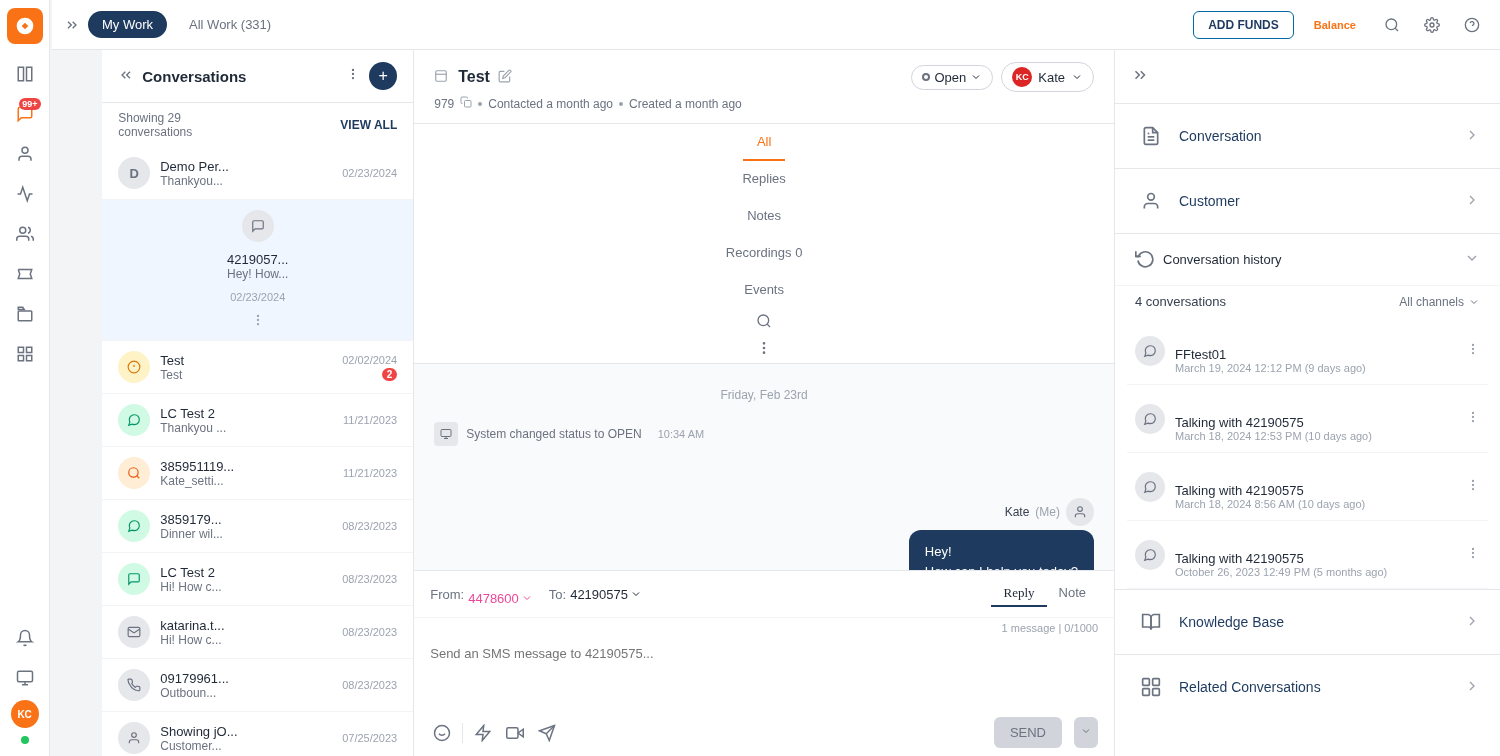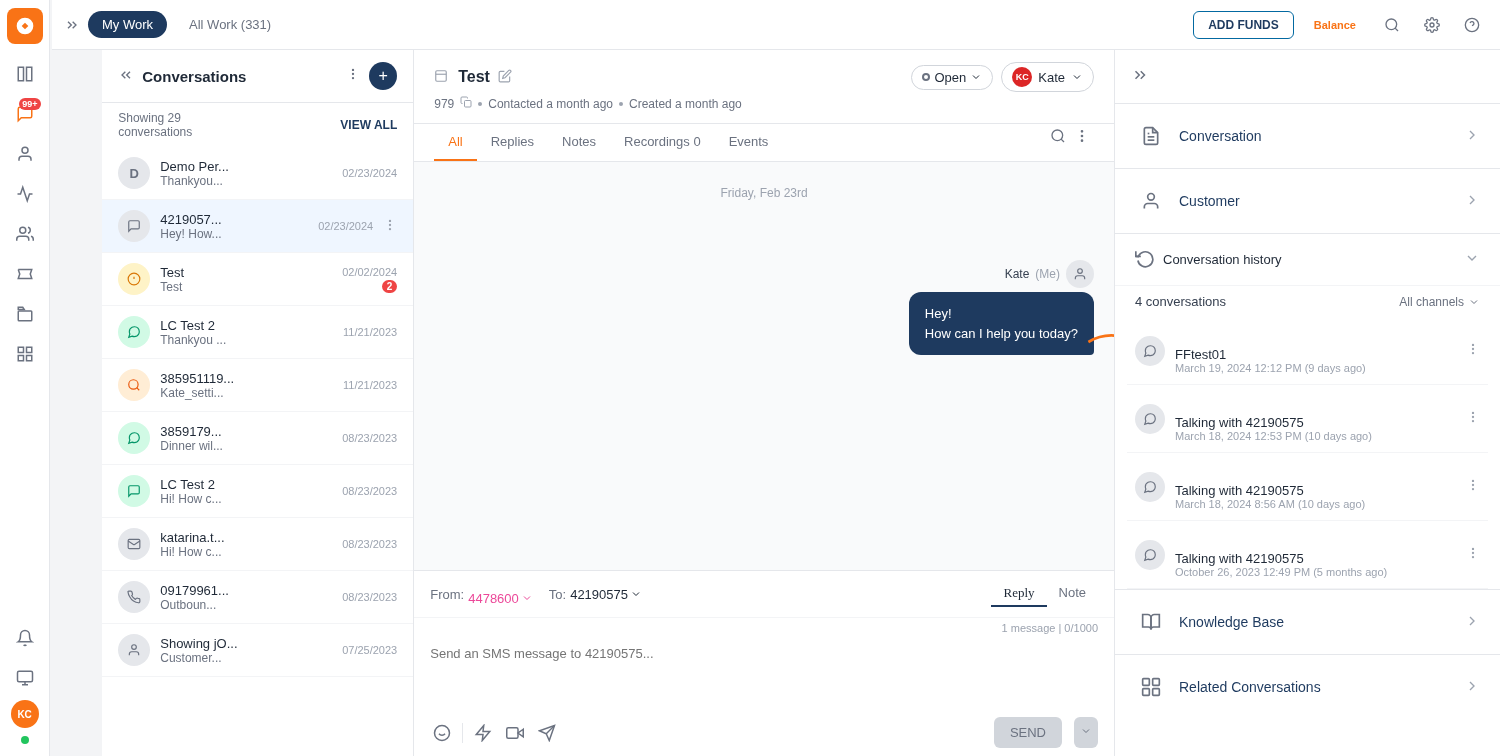--- a/index.html
+++ b/index.html
@@ -35,21 +35,21 @@
     
     .sidebar { width: 312px; background: #fff; border-right: 1px solid #e5e7eb; display: flex; flex-direction: column; }
     .sidebar-header { padding: 12px 16px; display: flex; align-items: center; gap: 8px; border-bottom: 1px solid #e5e7eb; }
     .sidebar-title { font-size: 15px; font-weight: 600; flex: 1; }
     .sidebar-header-icons { display: flex; gap: 4px; }
     .sidebar-add-btn { width: 28px; height: 28px; background: #1e3a5f; border-radius: 50%; display: flex; align-items: center; justify-content: center; cursor: pointer; color: #fff; font-size: 16px; }
     .sidebar-showing { padding: 8px 16px; display: flex; align-items: center; justify-content: space-between; font-size: 12px; color: #6b7280; }
     .view-all-link { color: #1e3a5f; font-weight: 600; cursor: pointer; font-size: 12px; }
     .conv-list { flex: 1; overflow-y: auto; }
     .conv-item { display: flex; align-items: center; padding: 10px 16px; cursor: pointer; border-bottom: 1px solid #f3f4f6; gap: 10px; position: relative; }
-    .conv-item.active { background: #eff6ff; }
+    .conv-item.active { background: #eff6ff; flex-direction: column; }
     .conv-avatar { width: 32px; height: 32px; border-radius: 50%; display: flex; align-items: center; justify-content: center; font-size: 13px; font-weight: 600; flex-shrink: 0; }
     .conv-avatar.gray { background: #e5e7eb; color: #6b7280; }
     .conv-avatar.yellow { background: #fef3c7; color: #d97706; }
     .conv-avatar.green { background: #d1fae5; color: #059669; }
     .conv-avatar.orange { background: #ffedd5; color: #ea580c; }
     .conv-content { flex: 1; min-width: 0; }
     .conv-name { font-size: 13px; font-weight: 500; overflow: hidden; text-overflow: ellipsis; white-space: nowrap; }
     .conv-preview { font-size: 12px; color: #6b7280; overflow: hidden; text-overflow: ellipsis; white-space: nowrap; }
     .conv-meta { display: flex; flex-direction: column; align-items: flex-end; gap: 2px; }
     .conv-date { font-size: 11px; color: #9ca3af; white-space: nowrap; }
@@ -65,21 +65,21 @@
     .chat-edit-icon { color: #9ca3af; cursor: pointer; }
     .chat-header-meta { display: flex; align-items: center; gap: 6px; font-size: 12px; color: #6b7280; }
     .meta-dot { width: 4px; height: 4px; background: #9ca3af; border-radius: 50%; }
     .chat-header-right { margin-left: auto; display: flex; align-items: center; gap: 8px; }
     .status-badge { display: flex; align-items: center; gap: 4px; border: 1px solid #d1d5db; border-radius: 20px; padding: 4px 10px; font-size: 13px; cursor: pointer; }
     .status-dot { width: 8px; height: 8px; border-radius: 50%; border: 2px solid #6b7280; }
     .agent-badge { display: flex; align-items: center; gap: 6px; border: 1px solid #d1d5db; border-radius: 20px; padding: 4px 10px; font-size: 13px; cursor: pointer; }
     .agent-avatar { width: 20px; height: 20px; border-radius: 50%; background: #dc2626; color: #fff; display: flex; align-items: center; justify-content: center; font-size: 9px; font-weight: 700; }
 
     
-    .chat-tabs { background: #fff; border-bottom: 1px solid #e5e7eb; display: flex; align-items: flex-start; padding: 0 20px; }
+    .chat-tabs { background: #fff; border-bottom: 1px solid #e5e7eb; display: flex; align-items: center; padding: 0 20px; flex-direction: column; }
     .chat-tab { padding: 10px 14px; font-size: 13px; cursor: pointer; color: #6b7280; border-bottom: 2px solid transparent; }
     .chat-tab.active { color: #f97316; border-bottom-color: #f97316; font-weight: 500; }
     .chat-tabs-spacer { flex: 1; }
     .chat-tab-icon { color: #6b7280; cursor: pointer; padding: 4px; }
 
     
     .chat-messages { flex: 1; overflow-y: auto; padding: 16px 20px; display: flex; flex-direction: column; gap: 12px; }
     .date-divider { text-align: center; font-size: 12px; color: #9ca3af; padding: 8px 0; }
     .system-msg { display: flex; align-items: center; gap: 8px; font-size: 12px; color: #6b7280; }
     .system-icon { width: 24px; height: 24px; background: #e5e7eb; border-radius: 4px; display: flex; align-items: center; justify-content: center; color: #6b7280; }
@@ -506,20 +506,31 @@
           <svg width="16" height="16" viewBox="0 0 24 24" fill="none" stroke="currentColor" stroke-width="2">
               <circle cx="12" cy="5" r="1"></circle>
               <circle cx="12" cy="12" r="1"></circle>
               <circle cx="12" cy="19" r="1"></circle>
             </svg>
         </div>
       </div>
 
       <div class="chat-messages">
         <div class="date-divider">Friday, Feb 23rd</div>
+        <div class="system-msg">
+          <div class="system-icon">
+            <svg width="12" height="12" viewBox="0 0 24 24" fill="none" stroke="#6b7280" stroke-width="2">
+                <rect x="2" y="3" width="20" height="14" rx="2"></rect>
+                <line x1="8" y1="21" x2="16" y2="21"></line>
+                <line x1="12" y1="17" x2="12" y2="21"></line>
+              </svg>
+          </div>
+          <span>System changed status to OPEN</span>
+          <span class="msg-time">10:34 AM</span>
+        </div>
 
         <div style="margin-top: 40px; position: relative;">
           <div class="message-sender-info">
             <span class="sender-name">Kate</span>
             <span style="font-size:12px; color:#9ca3af;">(Me)</span>
             <div class="msg-avatar">
               <svg width="14" height="14" viewBox="0 0 24 24" fill="none" stroke="#6b7280" stroke-width="2">
                   <path d="M20 21v-2a4 4 0 0 0-4-4H8a4 4 0 0 0-4 4v2"></path>
                   <circle cx="12" cy="7" r="4"></circle>
                 </svg>

